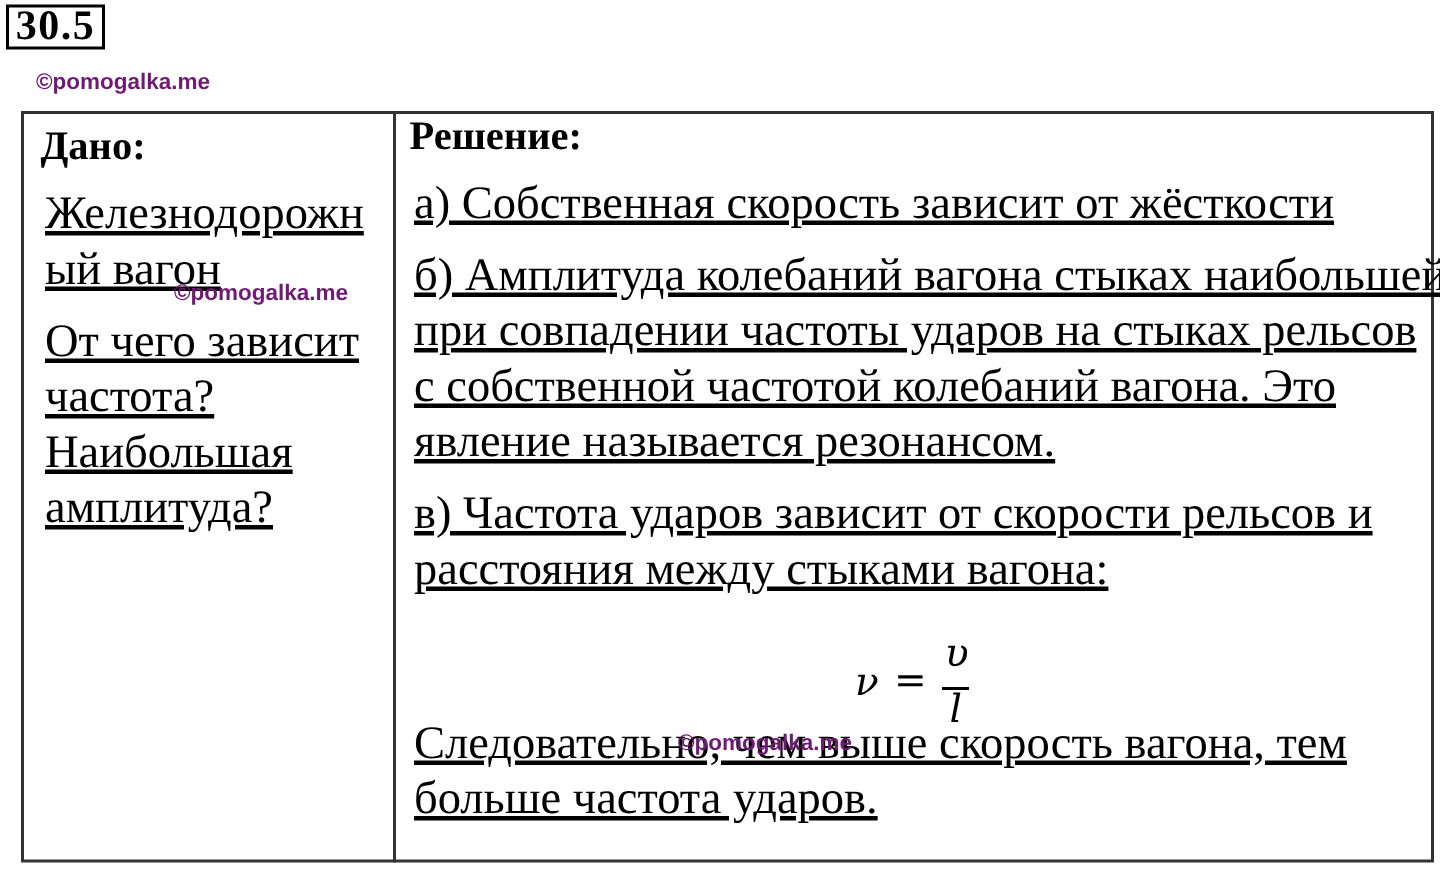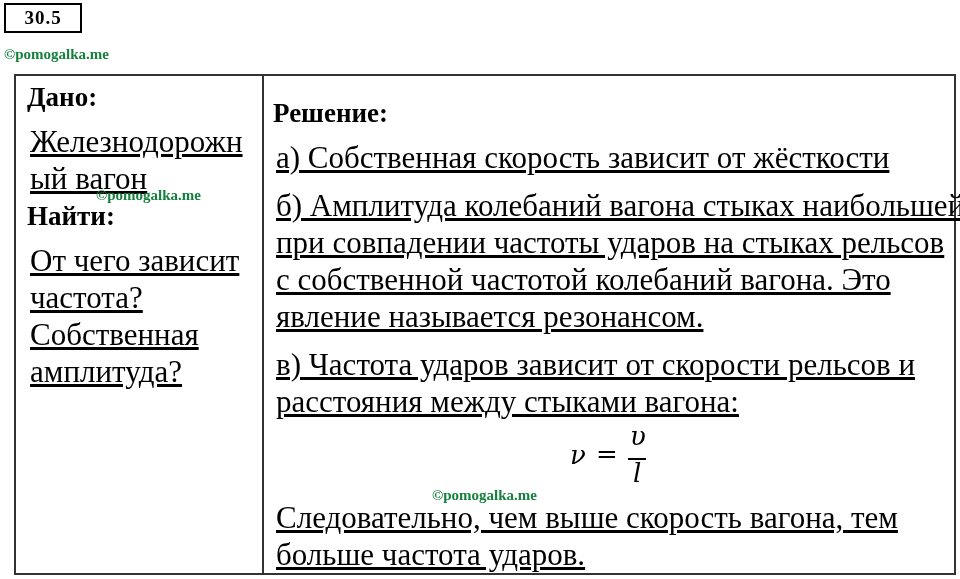--- a/index.html
+++ b/index.html
@@ -1,28 +1,28 @@
 <!DOCTYPE html>
 <html><head>
   <meta charset="utf-8">
   <style>
     html, body { margin: 0; padding: 0; background: #ffffff; }
     body { width: 960px; height: 579px; position: relative; overflow: hidden;
            font-family: "Liberation Serif", "DejaVu Serif", serif; color: #000; }
-    .num-box { position: absolute; left: 4px; top: 3px; width: 78px; height: 30px;
+    .num-box { position: absolute; left: 4px; top: 3px; width: 66px; height: 30px;
                border: 2px solid #000; box-sizing: border-box;
-               font-family: "Liberation Serif", serif; font-weight: bold; font-size: 19px;
+               font-family: "Liberation Serif", serif; font-weight: bold; font-size: 28px;
                line-height: 26px; text-align: center; letter-spacing: 1px; }
-    .wm { position: absolute; font-family: Liberation Serif, serif;
-          font-weight: bold; font-size: 15px; color: #15803d; white-space: nowrap; }
+    .wm { position: absolute; font-family: Liberation Sans, sans-serif;
+          font-weight: bold; font-size: 15px; color: #701a75; white-space: nowrap; margin-left: 20px; }
     .tbl { position: absolute; left: 14px; top: 74px; width: 942px; height: 501px;
            border: 2px solid #333; box-sizing: border-box; }
     .divider { position: absolute; left: 262px; top: 74px; width: 2px; height: 501px; background: #333; }
     .col-left { position: absolute; left: 27px; top: 80px; width: 232px; }
-    .col-right { position: absolute; left: 273px; top: 96px; width: 680px; }
+    .col-right { position: absolute; left: 273px; top: 73px; width: 680px; }
     .h { font-weight: bold; font-size: 27px; line-height: 34px; margin: 0; }
     .t { font-size: 31px; line-height: 34px; margin: 3px; white-space: nowrap; text-decoration: underline; }
     .gap { height: 8px; }
     .formula { position: absolute; left: 570px; top: 425px; width: 90px; height: 66px;
                font-family: "DejaVu Serif", serif; font-style: italic; font-size: 26px; }
     .formula .lhs { position: absolute; left: 0; top: 15px; }
     .formula .eq { position: absolute; left: 26px; top: 14px; font-style: normal; }
     .formula .numr { position: absolute; left: 60px; top: -4px; }
     .formula .bar { position: absolute; left: 58px; top: 33px; width: 18px; height: 2px; background: #000; }
     .formula .den { position: absolute; left: 63px; top: 33px; }
@@ -34,25 +34,24 @@
 <div class="wm" style="left:4px; top:46px;">©pomogalka.me</div>
 
 <div class="tbl"></div>
 <div class="divider"></div>
 
 <div class="col-left">
   <p class="h">Дано:</p>
   <div class="gap"></div>
   <p class="t">Железнодорожн</p>
   <p class="t">ый вагон</p>
-  <p class="h">Найти:</p>
   <div class="gap"></div>
   <p class="t">От чего зависит</p>
   <p class="t">частота?</p>
-  <p class="t">Собственная</p>
+  <p class="t">Наибольшая</p>
   <p class="t">амплитуда?</p>
 </div>
 <div class="wm" style="left:96px; top:187px;">©pomogalka.me</div>
 
 <div class="col-right">
   <p class="h">Решение:</p>
   <div class="gap"></div>
   <p class="t">а) Собственная скорость зависит от жёсткости</p>
   <div class="gap"></div>
   <p class="t">б) Амплитуда колебаний вагона стыках наибольшей</p>

